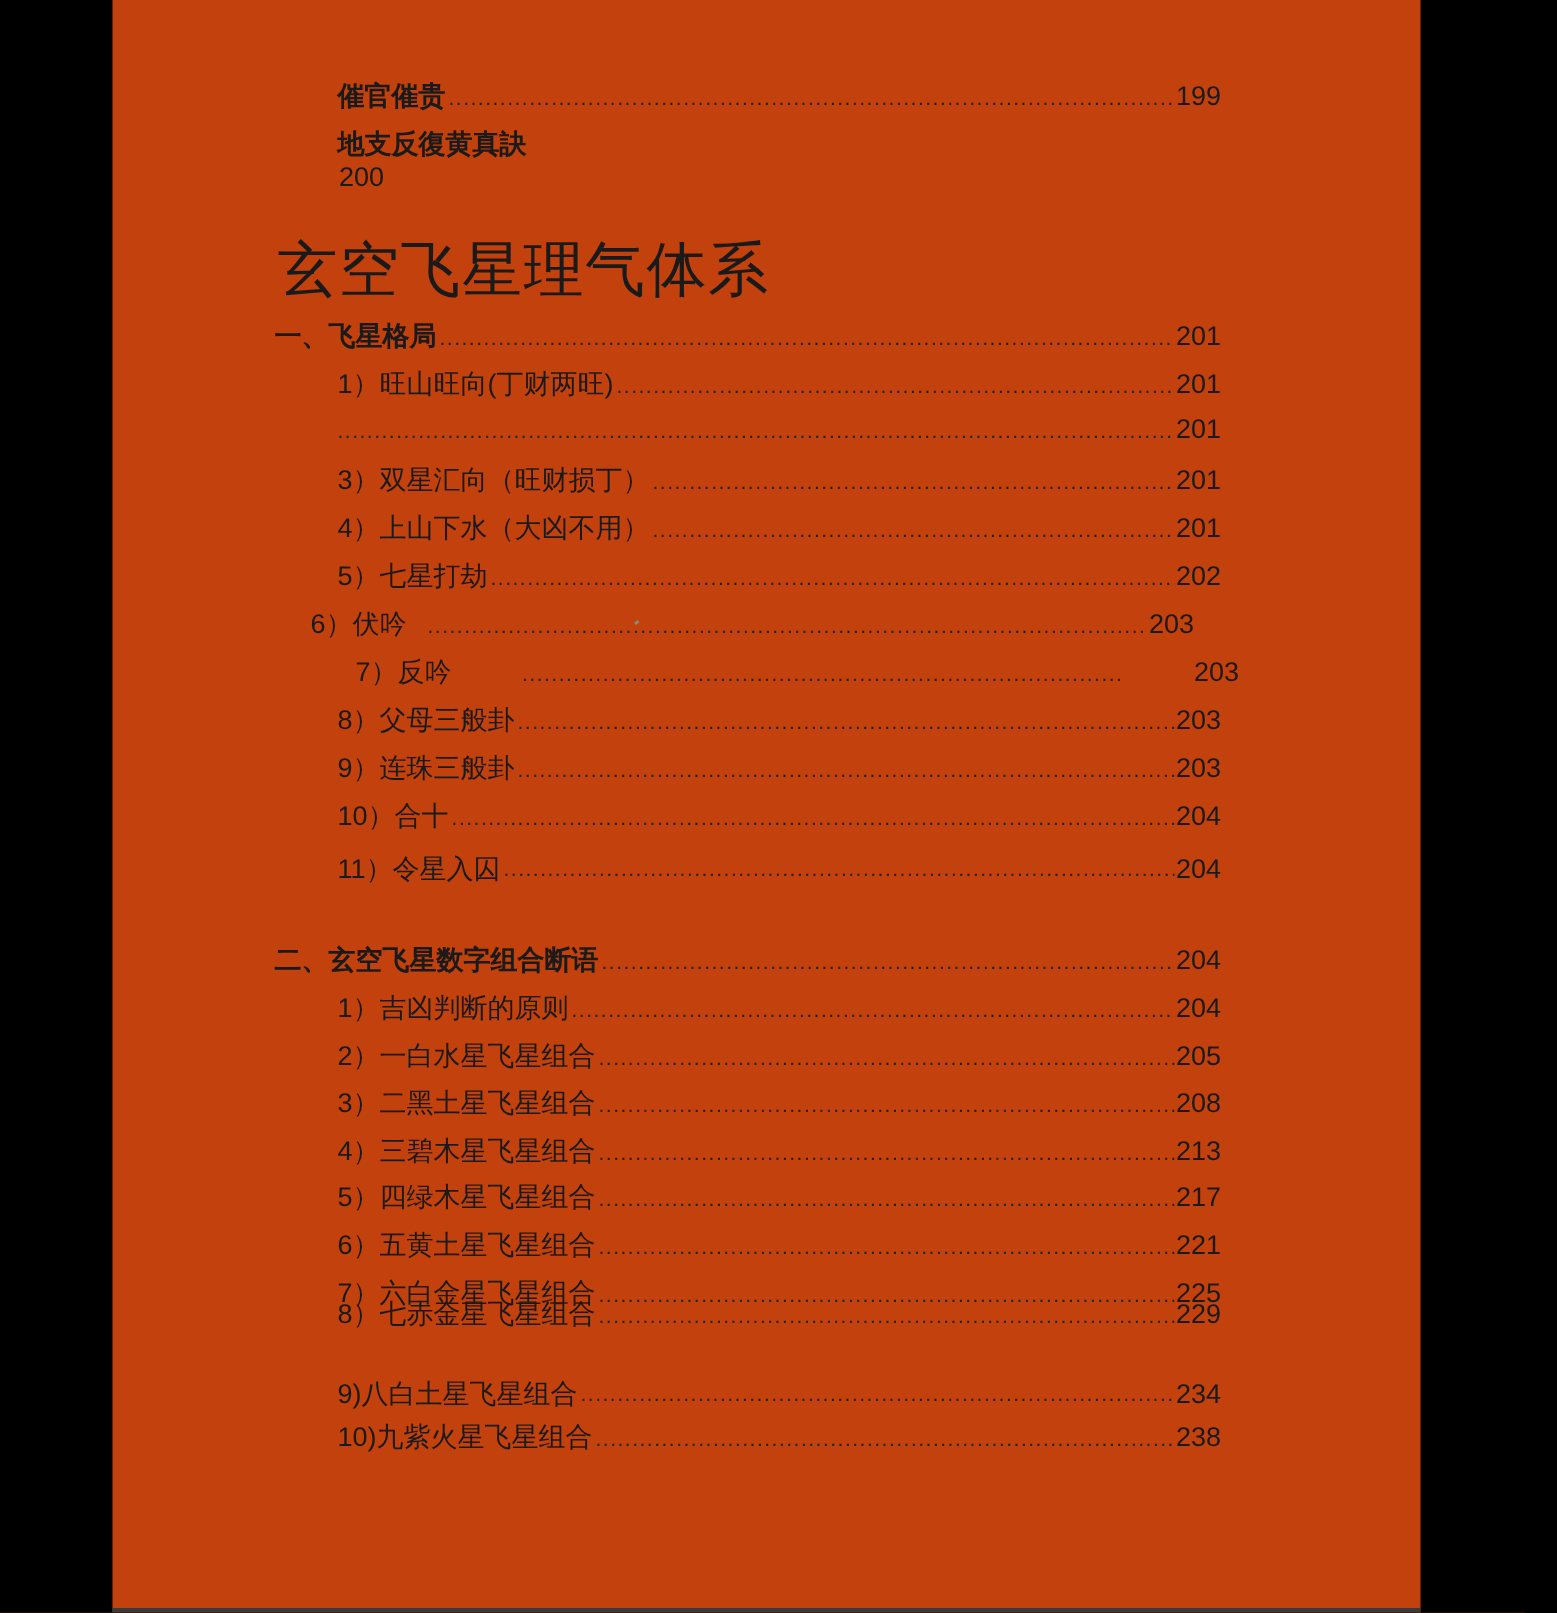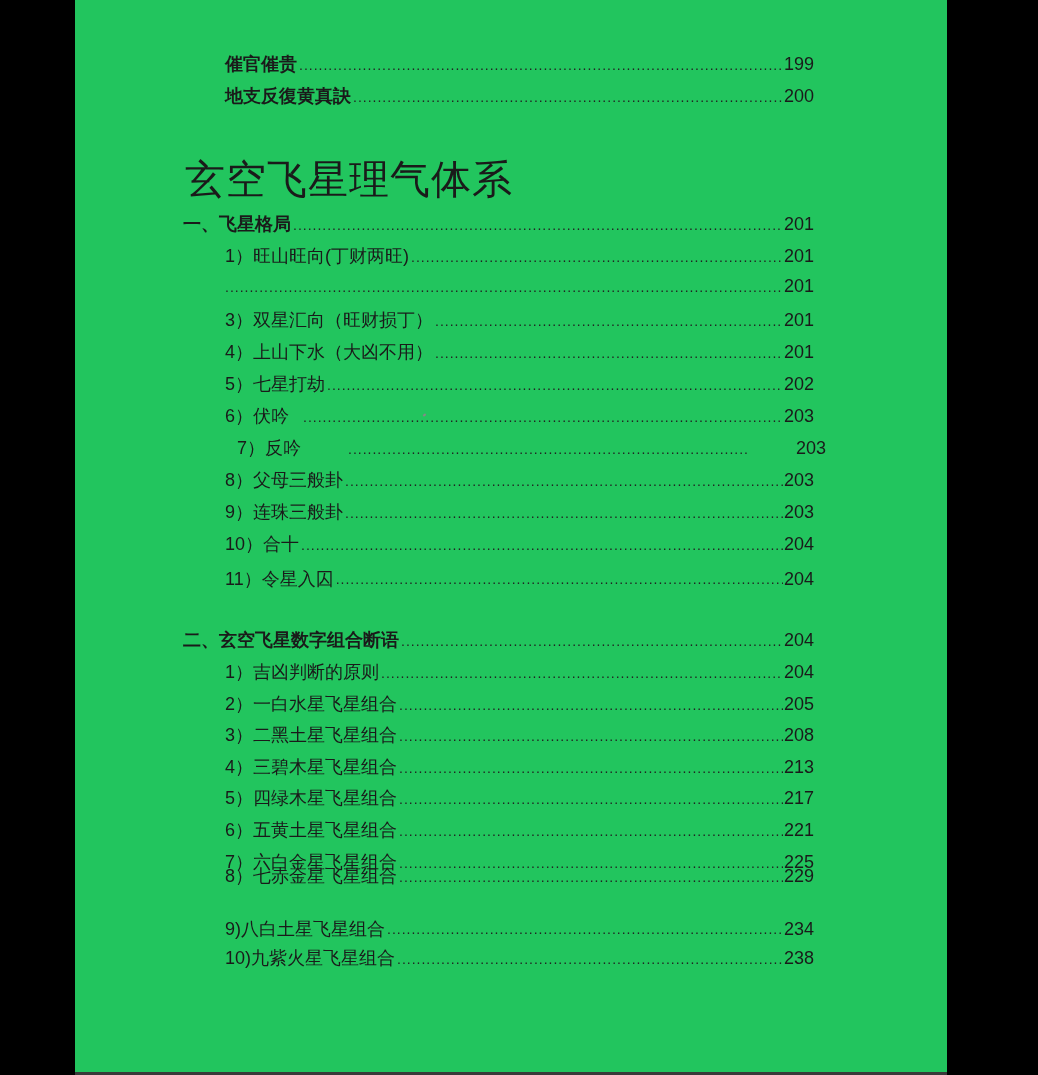--- a/index.html
+++ b/index.html
@@ -15,21 +15,21 @@
       width: 1038px;
       height: 1075px;
       background: #000000;
     }
     .page {
       position: absolute;
       left: 75px;
       top: 0;
       width: 872px;
       height: 1072px;
-      background: #22c55e;
+      background: #c2410c;
       border-bottom: 3px solid #3a3a3a;
     }
     .toc-line {
       position: absolute;
       display: flex;
       align-items: baseline;
       height: 30px;
       font-family: "Liberation Sans", "DejaVu Sans", sans-serif;
       font-size: 18px;
       color: #1a1a1a;
@@ -83,21 +83,21 @@
 <body>
 
 <div class="viewer">
   <div class="page">
 
     <div class="toc-line bold" style="left:150px; top:52px; width:589px;">
       <span class="label">催官催贵</span>
       <span class="leader"></span>
       <span class="pagenum">199</span>
     </div>
-    <div class="toc-line bold" style="left:150px; top:84px; width:589px;">
+    <div class="toc-line bold" style="left:150px; top:84px; width:589px;flex-direction:column;">
       <span class="label">地支反復黄真訣</span>
       <span class="leader"></span>
       <span class="pagenum">200</span>
     </div>
 
     <div class="chapter-title">玄空飞星理气体系</div>
 
     <div class="toc-line bold" style="left:108px; top:212px; width:631px;">
       <span class="label">一、飞星格局</span>
       <span class="leader"></span>
@@ -121,21 +121,21 @@
     <div class="toc-line" style="left:150px; top:340px; width:589px;">
       <span class="label">4）上山下水（大凶不用）</span>
       <span class="leader"></span>
       <span class="pagenum">201</span>
     </div>
     <div class="toc-line" style="left:150px; top:372px; width:589px;">
       <span class="label">5）七星打劫</span>
       <span class="leader"></span>
       <span class="pagenum">202</span>
     </div>
-    <div class="toc-line" style="left:150px; top:404px; width:589px;">
+    <div class="toc-line" style="left:132px; top:404px; width:589px;">
       <span class="label" style="padding-right:14px;">6）伏吟</span>
       <span class="leader"></span>
       <span class="pagenum">203</span>
     </div>
     <div class="stray-mark"></div>
     <div class="toc-line" style="left:162px; top:436px; width:589px;gap:45px;">
       <span class="label">7）反吟</span>
       <span class="leader"></span>
       <span class="pagenum">203</span>
     </div>

